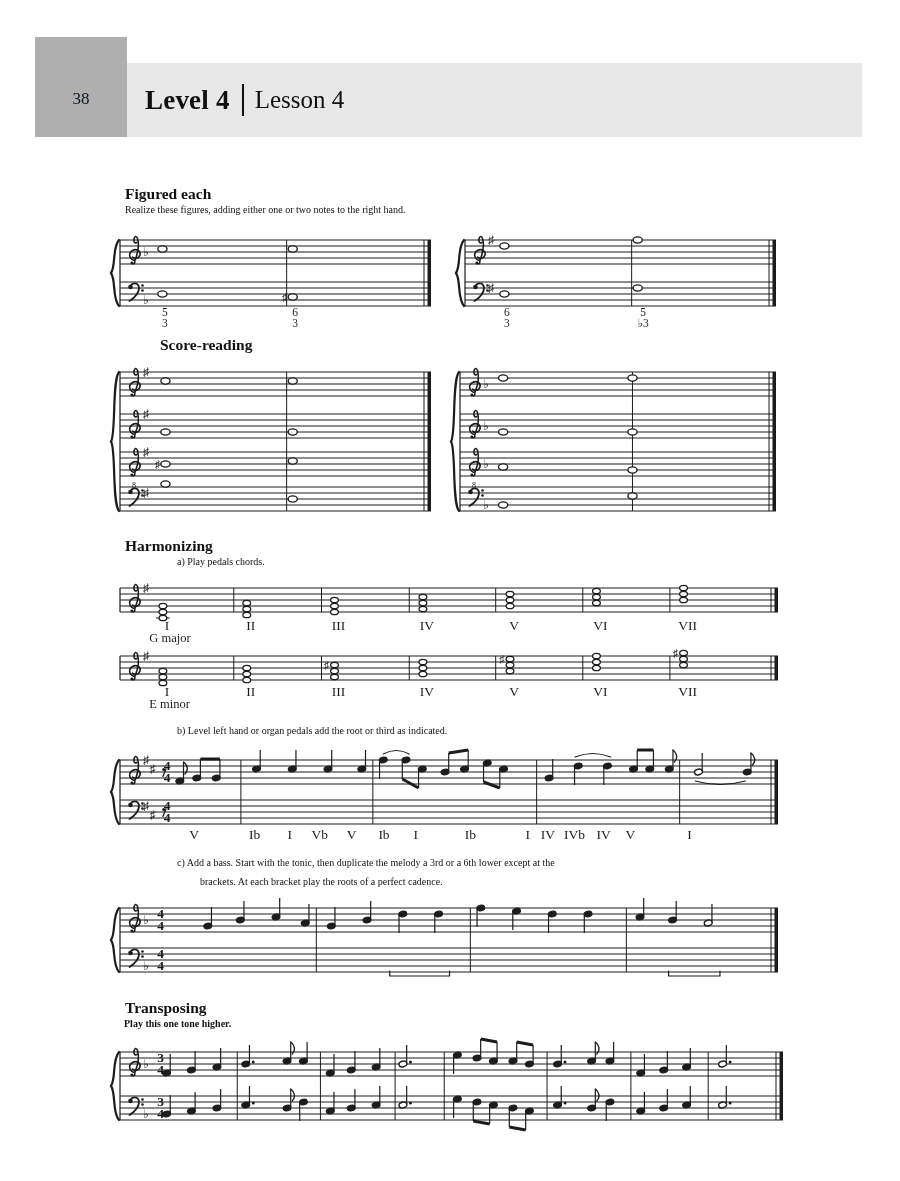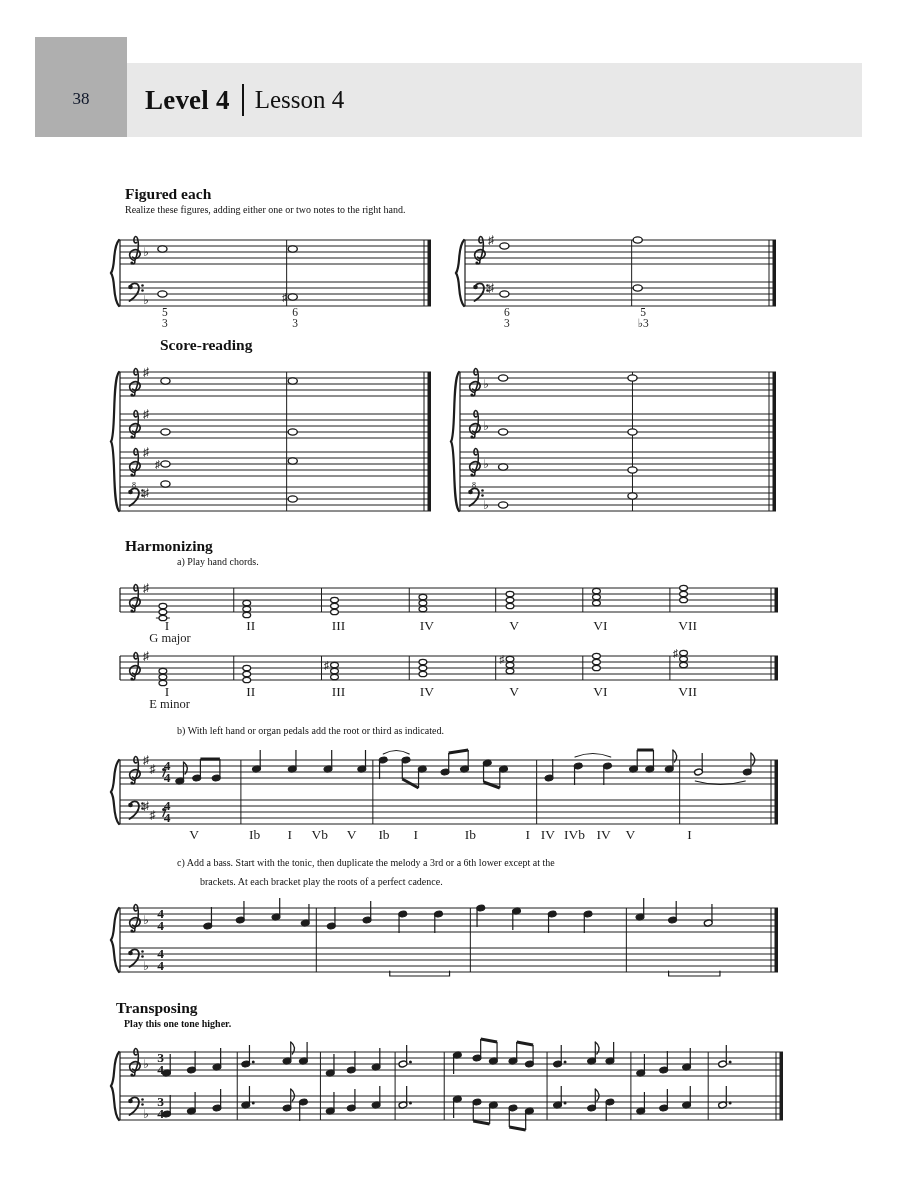--- a/index.html
+++ b/index.html
@@ -221,21 +221,21 @@
       <path d="M12.5,127 C13,122.5 19.5,122 20.8,126.5 C22,131.5 17.5,137.5 11.5,141" stroke="#1c1c1c" stroke-width="1.8" fill="none" stroke-linecap="round"></path>
       <circle cx="24.5" cy="125.5" r="1.3" fill="#1c1c1c"></circle>
       <circle cx="24.5" cy="130.5" r="1.3" fill="#1c1c1c"></circle>
       <text x="28" y="144" font-size="12" text-anchor="middle" font-family="&quot;Liberation Serif&quot;,serif" font-weight="normal" fill="#1c1c1c">♭</text>
       <ellipse cx="45.120000000000005" cy="140" rx="4.6" ry="3.1" transform="" fill="#fff" stroke="#1c1c1c" stroke-width="1.4"></ellipse>
       <ellipse cx="174.48000000000002" cy="131" rx="4.6" ry="3.1" transform="" fill="#fff" stroke="#1c1c1c" stroke-width="1.4"></ellipse>
     </svg>
   </div>
 
 <div class="abs h" style="left:125px;top:537px;">Harmonizing</div>
-<div class="abs t" style="left:177px;top:556px;">a)  Play hand chords.</div>
+<div class="abs t" style="left:177px;top:556px;">a)  Play pedals chords.</div>
 <div class="abs sys" style="left:118px;top:583px;">
     <svg width="662" height="66" viewBox="0 0 662 66" style="overflow: visible;">
       <line x1="2" y1="5" x2="660" y2="5" stroke="#1c1c1c" stroke-width="1"></line>
       <line x1="2" y1="11" x2="660" y2="11" stroke="#1c1c1c" stroke-width="1"></line>
       <line x1="2" y1="17" x2="660" y2="17" stroke="#1c1c1c" stroke-width="1"></line>
       <line x1="2" y1="23" x2="660" y2="23" stroke="#1c1c1c" stroke-width="1"></line>
       <line x1="2" y1="29" x2="660" y2="29" stroke="#1c1c1c" stroke-width="1"></line>
       <line x1="2" y1="5" x2="2" y2="29" stroke="#1c1c1c" stroke-width="1.2"></line>
       <line x1="115.74999999999999" y1="5" x2="115.74999999999999" y2="29" stroke="#1c1c1c" stroke-width="1"></line>
       <line x1="203.5" y1="5" x2="203.5" y2="29" stroke="#1c1c1c" stroke-width="1"></line>
@@ -330,21 +330,21 @@
       <text x="48.9" y="45" font-size="13.5" text-anchor="middle" font-family="&quot;Liberation Serif&quot;,serif" font-weight="normal" fill="#1c1c1c">I</text>
       <text x="132.75" y="45" font-size="13.5" text-anchor="middle" font-family="&quot;Liberation Serif&quot;,serif" font-weight="normal" fill="#1c1c1c">II</text>
       <text x="220.5" y="45" font-size="13.5" text-anchor="middle" font-family="&quot;Liberation Serif&quot;,serif" font-weight="normal" fill="#1c1c1c">III</text>
       <text x="308.90000000000003" y="45" font-size="13.5" text-anchor="middle" font-family="&quot;Liberation Serif&quot;,serif" font-weight="normal" fill="#1c1c1c">IV</text>
       <text x="396" y="45" font-size="13.5" text-anchor="middle" font-family="&quot;Liberation Serif&quot;,serif" font-weight="normal" fill="#1c1c1c">V</text>
       <text x="482.45" y="45" font-size="13.5" text-anchor="middle" font-family="&quot;Liberation Serif&quot;,serif" font-weight="normal" fill="#1c1c1c">VI</text>
       <text x="569.55" y="45" font-size="13.5" text-anchor="middle" font-family="&quot;Liberation Serif&quot;,serif" font-weight="normal" fill="#1c1c1c">VII</text>
       <text x="31.25" y="57" font-size="12.5" text-anchor="start" font-family="&quot;Liberation Serif&quot;,serif" font-weight="normal" fill="#1c1c1c">E minor</text>
     </svg>
   </div>
-<div class="abs t" style="left:177px;top:725px;">b)  With left hand or organ pedals add the root or third as indicated.</div>
+<div class="abs t" style="left:177px;top:725px;">b)  Level left hand or organ pedals add the root or third as indicated.</div>
 <div class="abs sys" style="left:118px;top:752px;">
     <svg width="662" height="94" viewBox="0 0 662 94" style="overflow: visible;">
       <line x1="2" y1="8" x2="660" y2="8" stroke="#1c1c1c" stroke-width="1"></line>
       <line x1="2" y1="14" x2="660" y2="14" stroke="#1c1c1c" stroke-width="1"></line>
       <line x1="2" y1="20" x2="660" y2="20" stroke="#1c1c1c" stroke-width="1"></line>
       <line x1="2" y1="26" x2="660" y2="26" stroke="#1c1c1c" stroke-width="1"></line>
       <line x1="2" y1="32" x2="660" y2="32" stroke="#1c1c1c" stroke-width="1"></line>
       <line x1="2" y1="48" x2="660" y2="48" stroke="#1c1c1c" stroke-width="1"></line>
       <line x1="2" y1="54" x2="660" y2="54" stroke="#1c1c1c" stroke-width="1"></line>
       <line x1="2" y1="60" x2="660" y2="60" stroke="#1c1c1c" stroke-width="1"></line>
@@ -512,21 +512,21 @@
       <circle cx="24.5" cy="51.5" r="1.3" fill="#1c1c1c"></circle>
       <circle cx="24.5" cy="56.5" r="1.3" fill="#1c1c1c"></circle>
       <text x="28" y="70" font-size="12" text-anchor="middle" font-family="&quot;Liberation Serif&quot;,serif" font-weight="normal" fill="#1c1c1c">♭</text>
       <text x="42.5" y="57.5" font-size="13.5" text-anchor="middle" font-family="&quot;Liberation Serif&quot;,serif" font-weight="bold" fill="#1c1c1c">4</text>
       <text x="42.5" y="69.8" font-size="13.5" text-anchor="middle" font-family="&quot;Liberation Serif&quot;,serif" font-weight="bold" fill="#1c1c1c">4</text>
       <path d="M271.75,71 L271.75,76 L331.55,76 L331.55,71" stroke="#1c1c1c" stroke-width="1.2" fill="none" stroke-linecap="round"></path>
       <path d="M550.6,71 L550.6,76 L601.95,76 L601.95,71" stroke="#1c1c1c" stroke-width="1.2" fill="none" stroke-linecap="round"></path>
     </svg>
   </div>
 
-<div class="abs h" style="left:116px;top:999px;">Transposing</div>
+<div class="abs h" style="left:125px;top:999px;">Transposing</div>
 <div class="abs t" style="left:124px;top:1018px;font-weight:bold;">Play this one tone higher.</div>
 <div class="abs sys" style="left:118px;top:1044px;">
     <svg width="667" height="86" viewBox="0 0 667 86" style="overflow: visible;">
       <line x1="2" y1="8" x2="665" y2="8" stroke="#1c1c1c" stroke-width="1"></line>
       <line x1="2" y1="14" x2="665" y2="14" stroke="#1c1c1c" stroke-width="1"></line>
       <line x1="2" y1="20" x2="665" y2="20" stroke="#1c1c1c" stroke-width="1"></line>
       <line x1="2" y1="26" x2="665" y2="26" stroke="#1c1c1c" stroke-width="1"></line>
       <line x1="2" y1="32" x2="665" y2="32" stroke="#1c1c1c" stroke-width="1"></line>
       <line x1="2" y1="52" x2="665" y2="52" stroke="#1c1c1c" stroke-width="1"></line>
       <line x1="2" y1="58" x2="665" y2="58" stroke="#1c1c1c" stroke-width="1"></line>

